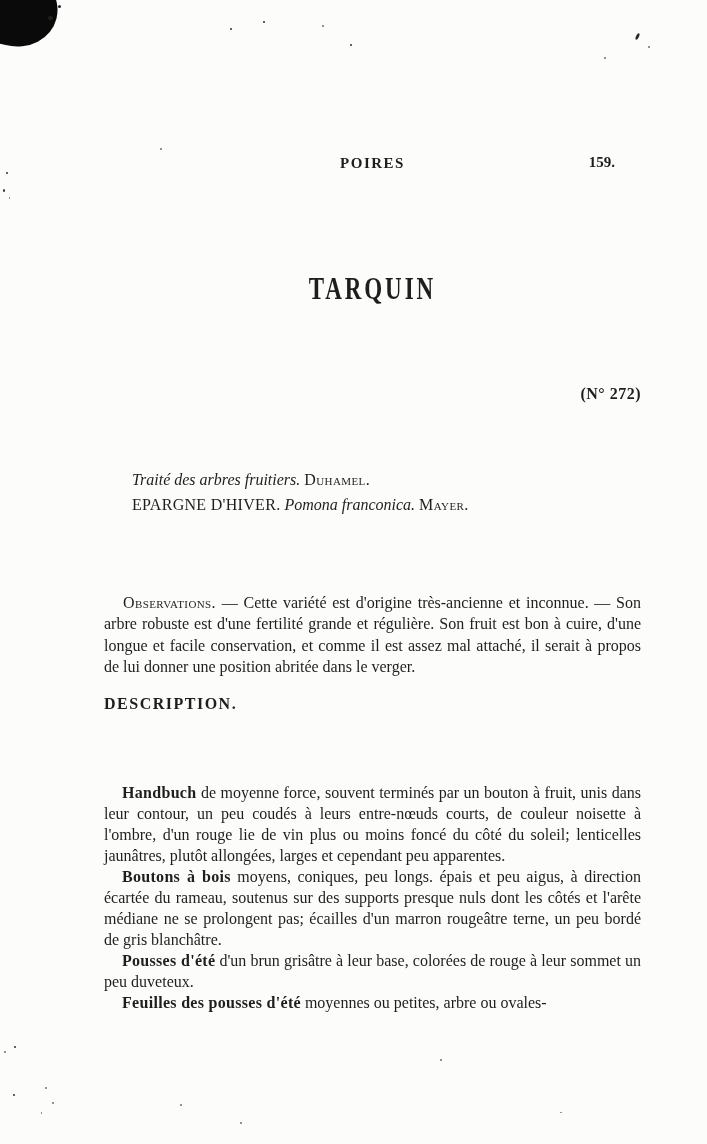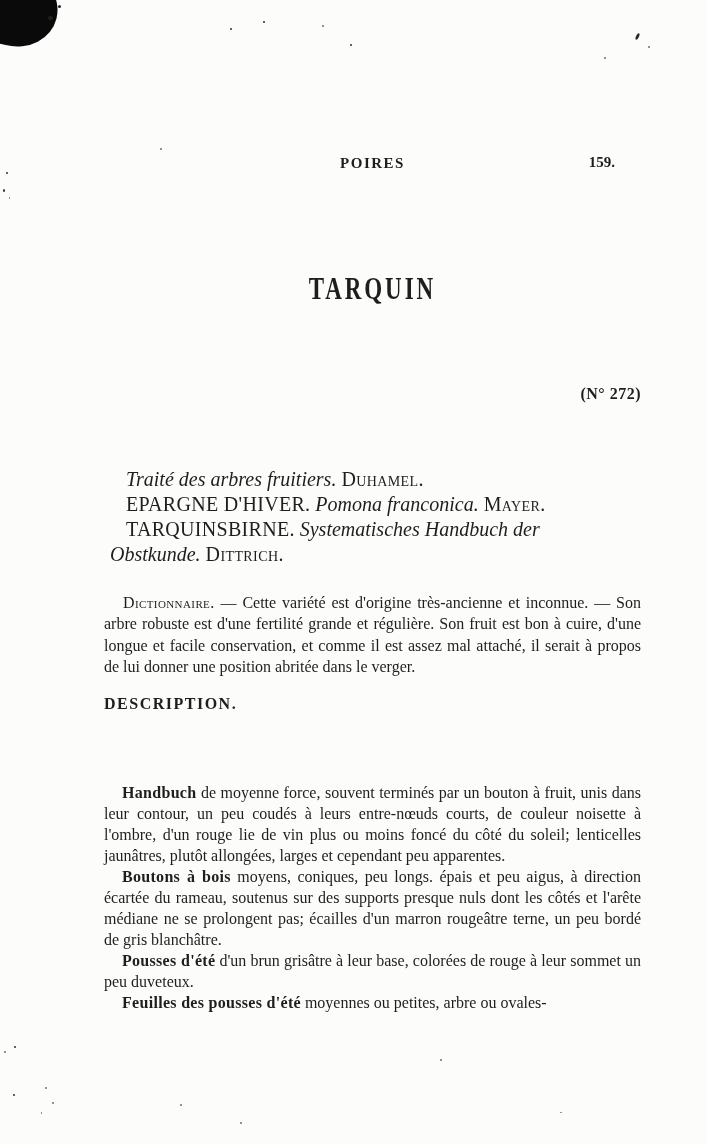--- a/index.html
+++ b/index.html
@@ -66,27 +66,27 @@
     width: 100%;
     text-align: right;
     font-weight: bold;
     font-size: 16px;
     letter-spacing: 0.5px;
   }
   
   .bibliography {
     position: absolute;
     top: 467px;
-    left: 6px;
+    left: 28px;
     width: 520px;
-    font-size: 20px;
+    font-size: 16px;
     line-height: 25px;
   }
   .bib-work { font-style: italic; }
-  .bib-lead { font-style: normal; letter-spacing: 0.3px; margin-left: 16px; }
+  .bib-lead { font-style: normal; letter-spacing: 0.3px; }
   .sc { font-variant: small-caps; letter-spacing: 0.4px; }
   
   .observations {
     position: absolute;
     top: 592px;
     left: 0;
     width: 537px;
     margin: 0;
     font-size: 16px;
     line-height: 21.4px;
@@ -183,29 +183,24 @@
       <div class="bib-line">
         <span class="bib-lead"></span>
         <span class="bib-work">Traité des arbres fruitiers.</span>
         <span class="sc">Duhamel.</span>
       </div>
       <div class="bib-line">
         <span class="bib-lead">EPARGNE D'HIVER.</span>
         <span class="bib-work">Pomona franconica.</span>
         <span class="sc">Mayer.</span>
       </div>
-      <div class="bib-line">
-        <span class="bib-lead">TARQUINSBIRNE.</span>
-        <span class="bib-work">Systematisches Handbuch der Obstkunde.</span>
-        <span class="sc">Dittrich.</span>
-      </div>
     </div>
 
     <p class="observations">
-      <span class="sc">Dictionnaire.</span>
+      <span class="sc">Observations.</span>
       <span>— Cette variété est d'origine très-ancienne et inconnue. — Son arbre robuste est d'une fertilité grande et régulière. Son fruit est bon à cuire, d'une longue et facile conservation, et comme il est assez mal attaché, il serait à propos de lui donner une position abritée dans le verger.</span>
     </p>
 
     <div class="section-heading">DESCRIPTION.</div>
 
     <div class="description">
       <p>
         <span class="para-lead">Handbuch</span>
         <span>de moyenne force, souvent terminés par un bouton à fruit, unis dans leur contour, un peu coudés à leurs entre-nœuds courts, de couleur noisette à l'ombre, d'un rouge lie de vin plus ou moins foncé du côté du soleil; lenticelles jaunâtres, plutôt allongées, larges et cependant peu apparentes.</span>
       </p>

